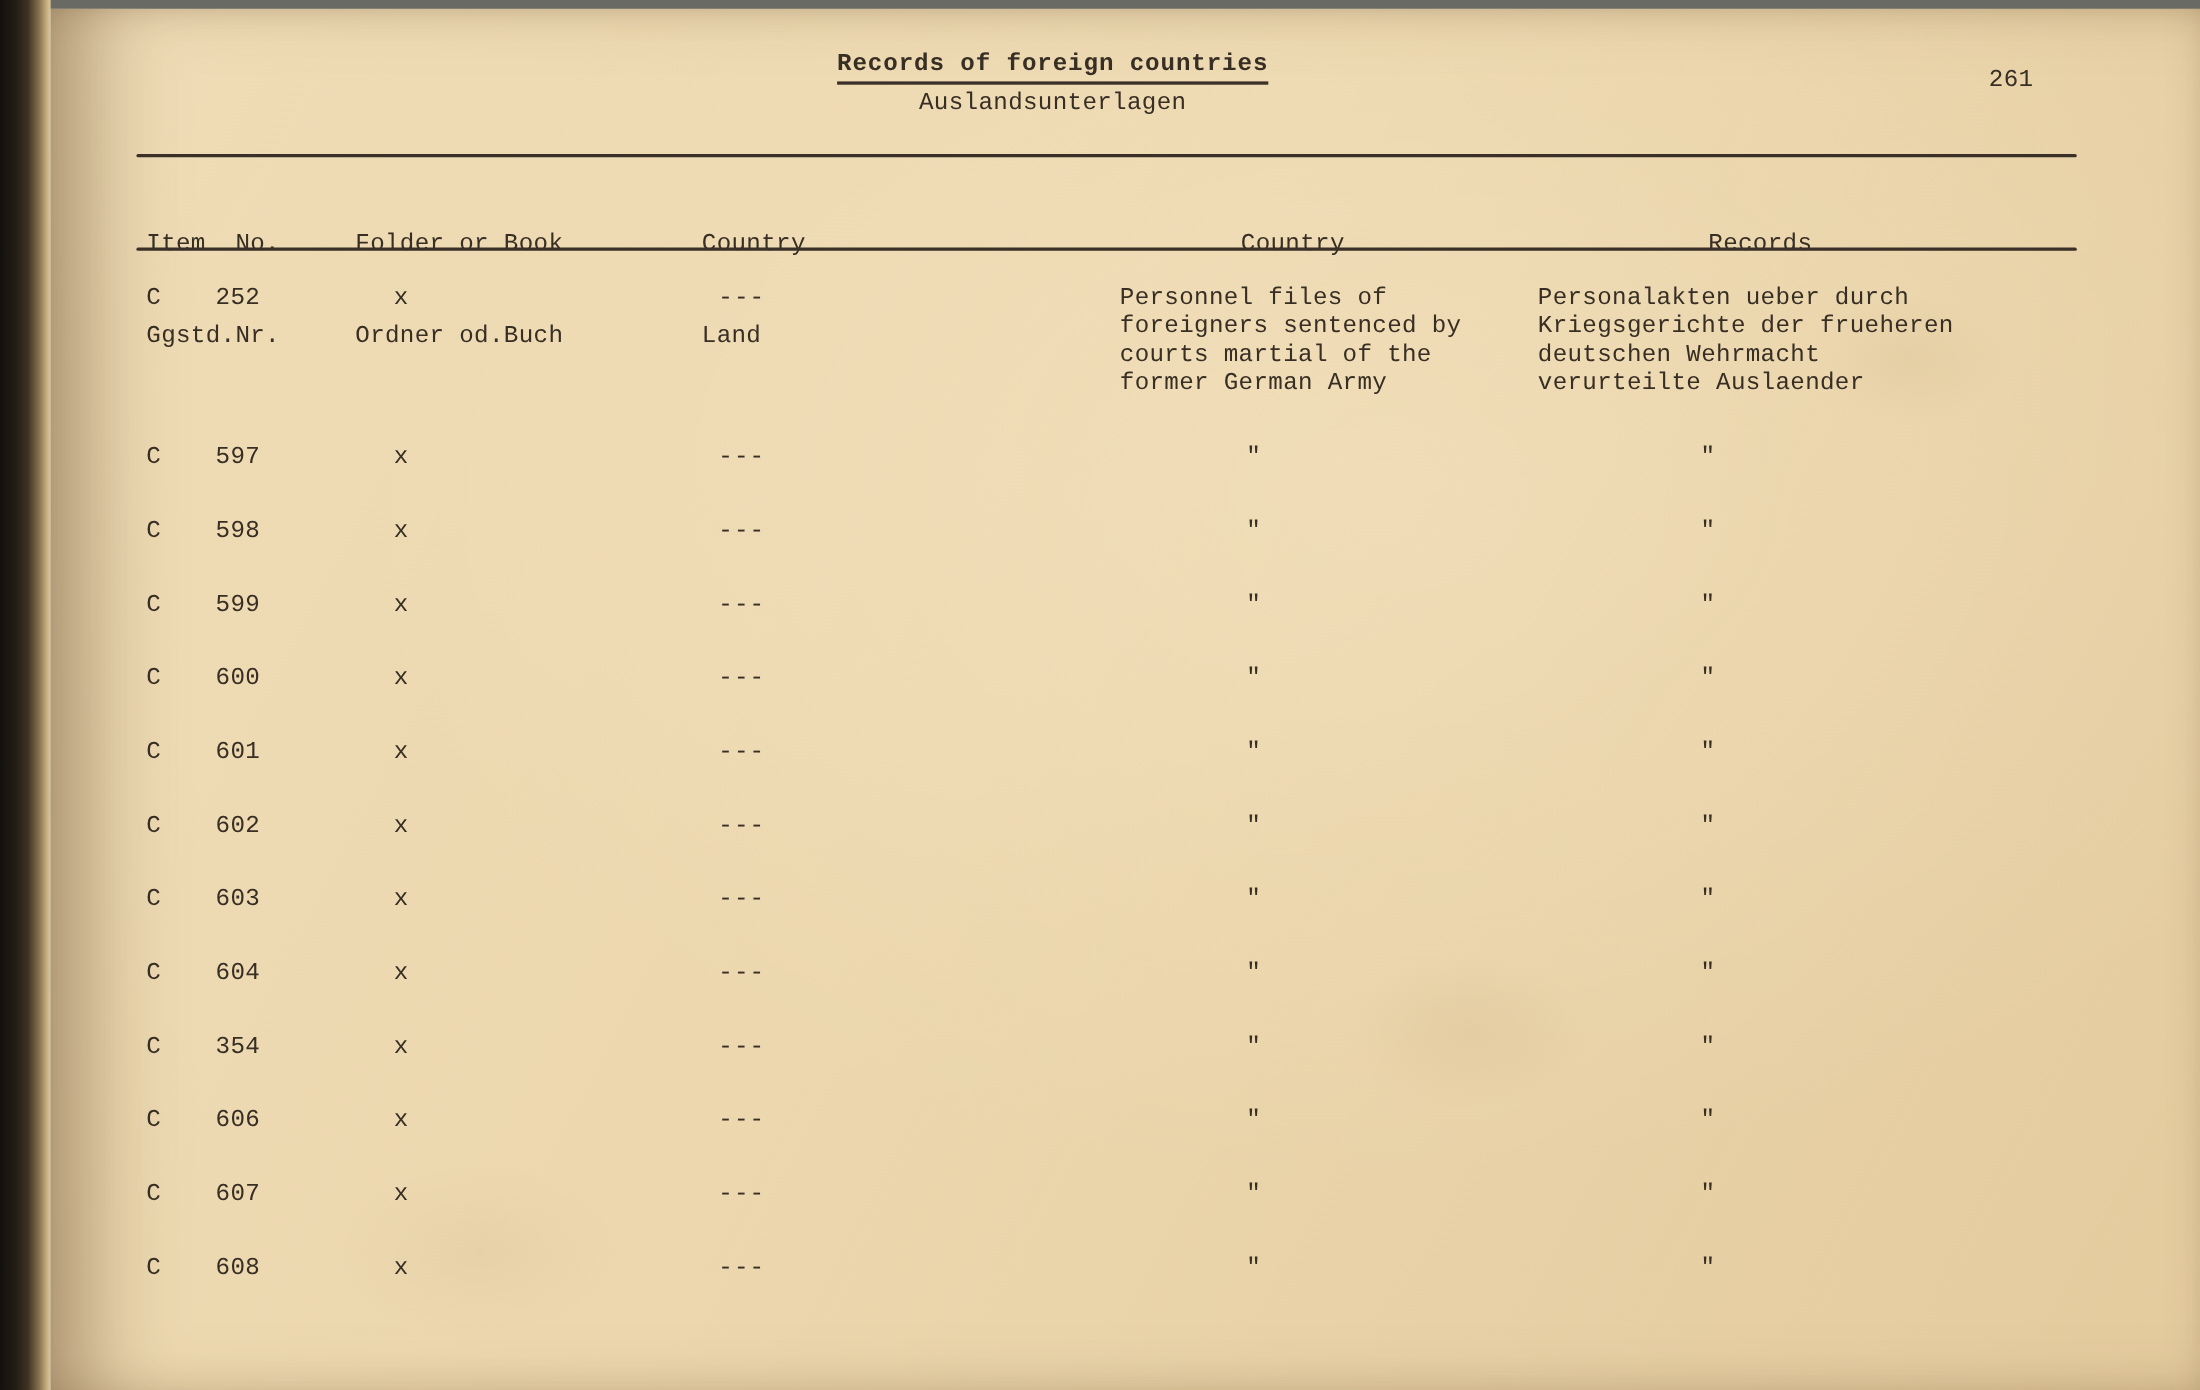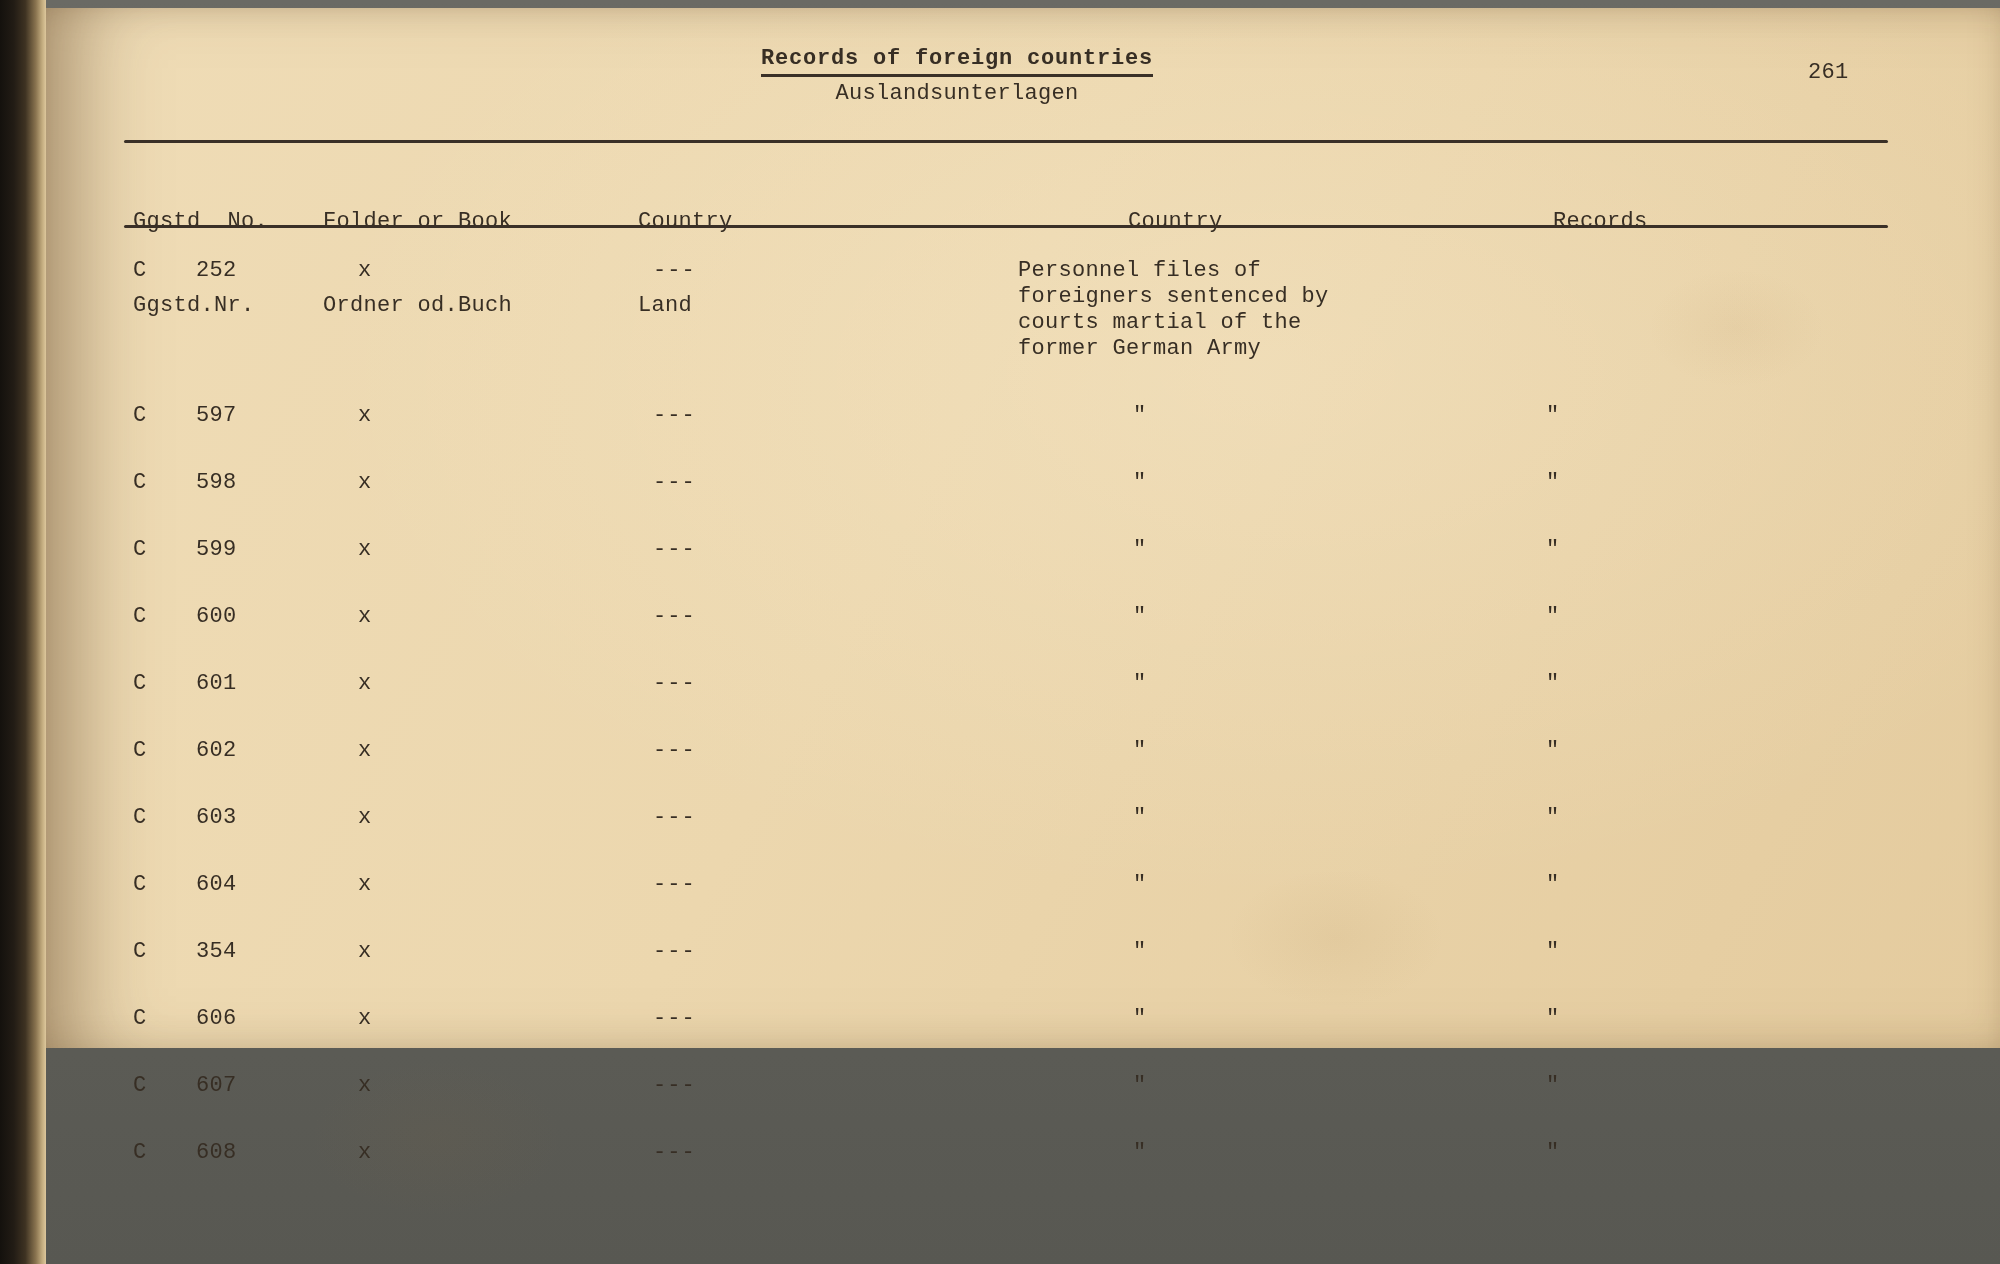--- a/index.html
+++ b/index.html
@@ -6,21 +6,21 @@
   body{
     width:2000px;height:1264px;position:relative;overflow:hidden;
     background:linear-gradient(180deg,#6a6a64 0%,#585852 100%);
     font-family:"Liberation Mono","DejaVu Sans Mono",monospace;
   }
   .binding{
     position:absolute;left:0;top:0;width:46px;height:1264px;
     background:linear-gradient(90deg,#14110d 0%,#221c15 30%,#3e3222 55%,#8a7450 78%,#c4ad80 92%,#ddc79c 100%);
   }
   .page{
-    position:absolute;left:46px;top:8px;width:1954px;height:1040px;
+    position:absolute;left:46px;top:8px;width:1954px;height:1256px;
     background:
       radial-gradient(ellipse at 62% 35%, rgba(255,245,220,0.25) 0%, rgba(255,245,220,0) 55%),
       linear-gradient(118deg,#efdcb6 0%,#ecd7ae 45%,#e4cb9e 100%);
     box-shadow:
       inset 70px 0 90px -48px rgba(88,58,28,0.55),
       inset 0 18px 36px -28px rgba(88,58,28,0.35),
       inset -14px -14px 40px -24px rgba(88,58,28,0.25);
     color:#372e24;
     font-size:22px;letter-spacing:.3px;line-height:26px;
   }
@@ -82,21 +82,21 @@
     <div class="title">Records of foreign countries</div>
     <div class="subtitle">Auslandsunterlagen</div>
   </div>
 
   <div class="page-number">261</div>
 
   <div class="rule rule1"></div>
 
   <div class="header-grid">
     <div class="h-item">
-      <div>Ggstd  No.</div>
+      <div>Item  No.</div>
       <div>Ggstd.Nr.</div>
     </div>
     <div class="h-folder">
       <div>Folder or Book</div>
       <div>Ordner od.Buch</div>
     </div>
     <div class="h-country">
       <div>Country</div>
       <div>Land</div>
     </div>
@@ -115,20 +115,24 @@
   <div class="rows">
       <div class="t-row first-row">
     <div class="cell c-item">C</div>
     <div class="cell c-no">252</div>
     <div class="cell c-folder">x</div>
     <div class="cell c-country">---</div>
     <div class="cell c-subject">Personnel files of
 foreigners sentenced by
 courts martial of the
 former German Army</div>
+    <div class="cell c-betreff">Personalakten ueber durch
+Kriegsgerichte der frueheren
+deutschen Wehrmacht
+verurteilte Auslaender</div>
   </div>
       <div class="t-row ditto-row">
     <div class="cell c-item">C</div>
     <div class="cell c-no">597</div>
     <div class="cell c-folder">x</div>
     <div class="cell c-country">---</div>
     <div class="cell c-subject">"</div>
     <div class="cell c-betreff">"</div>
   </div>
       <div class="t-row ditto-row">

